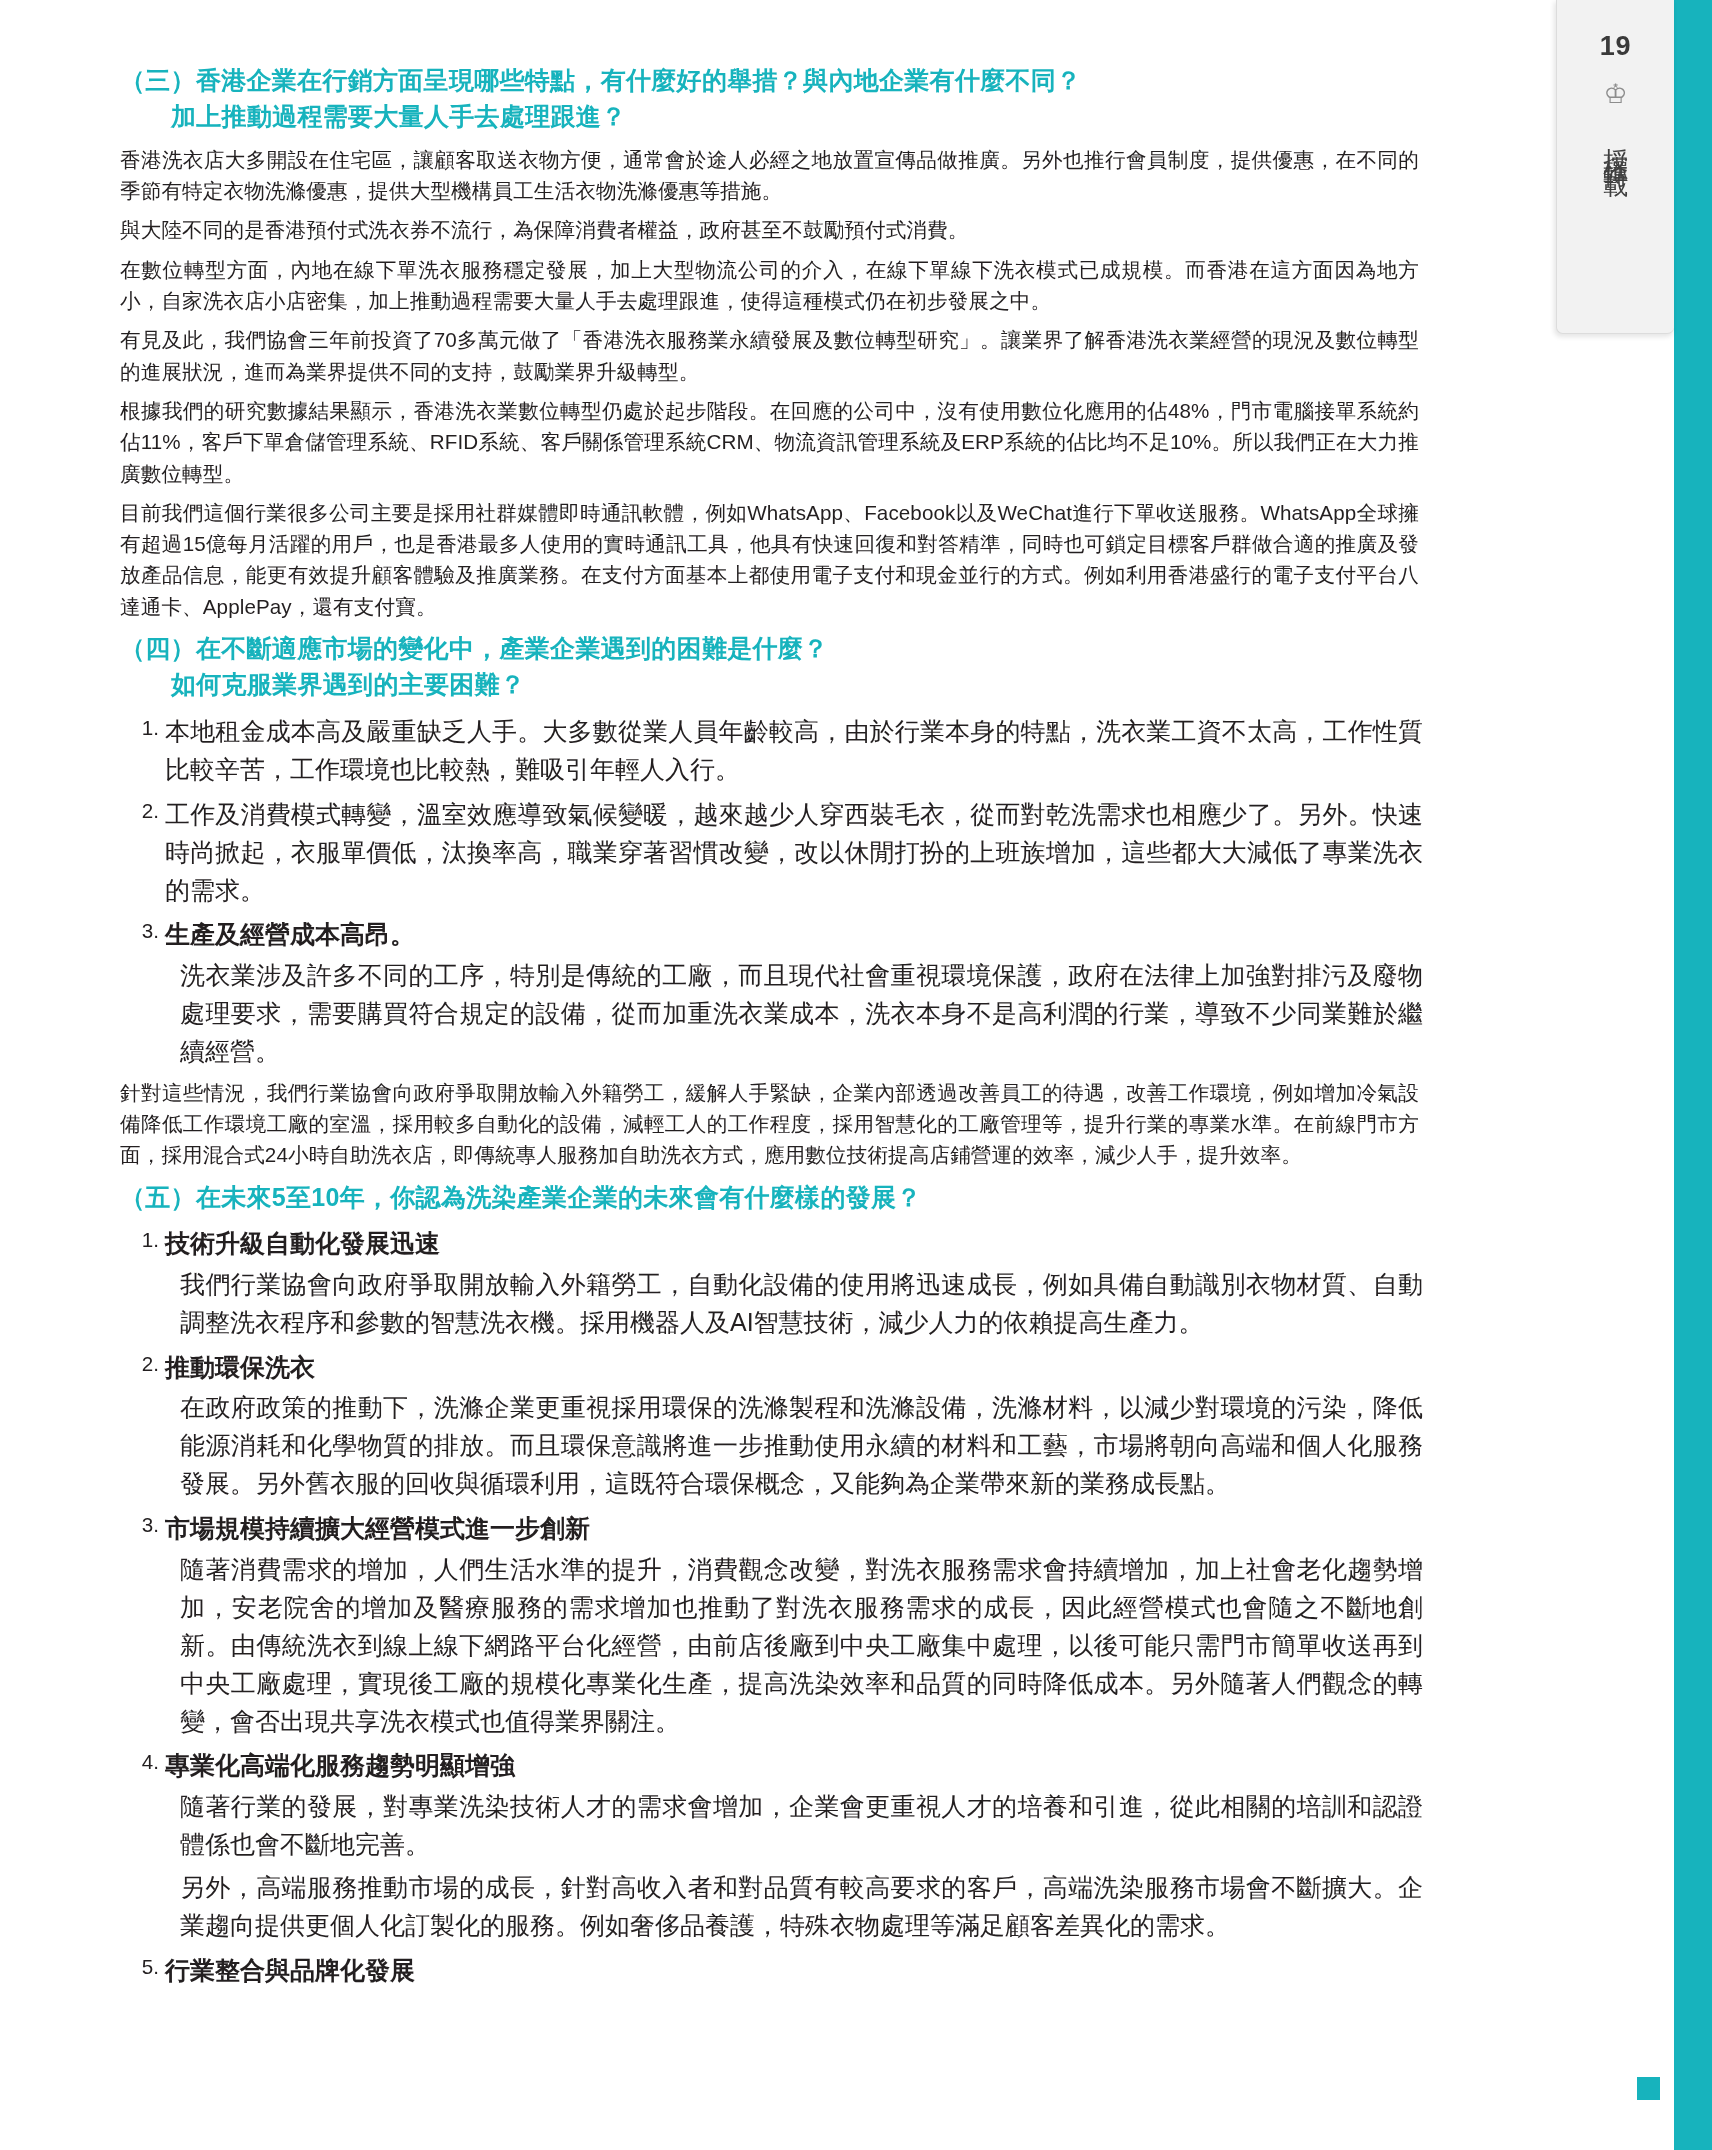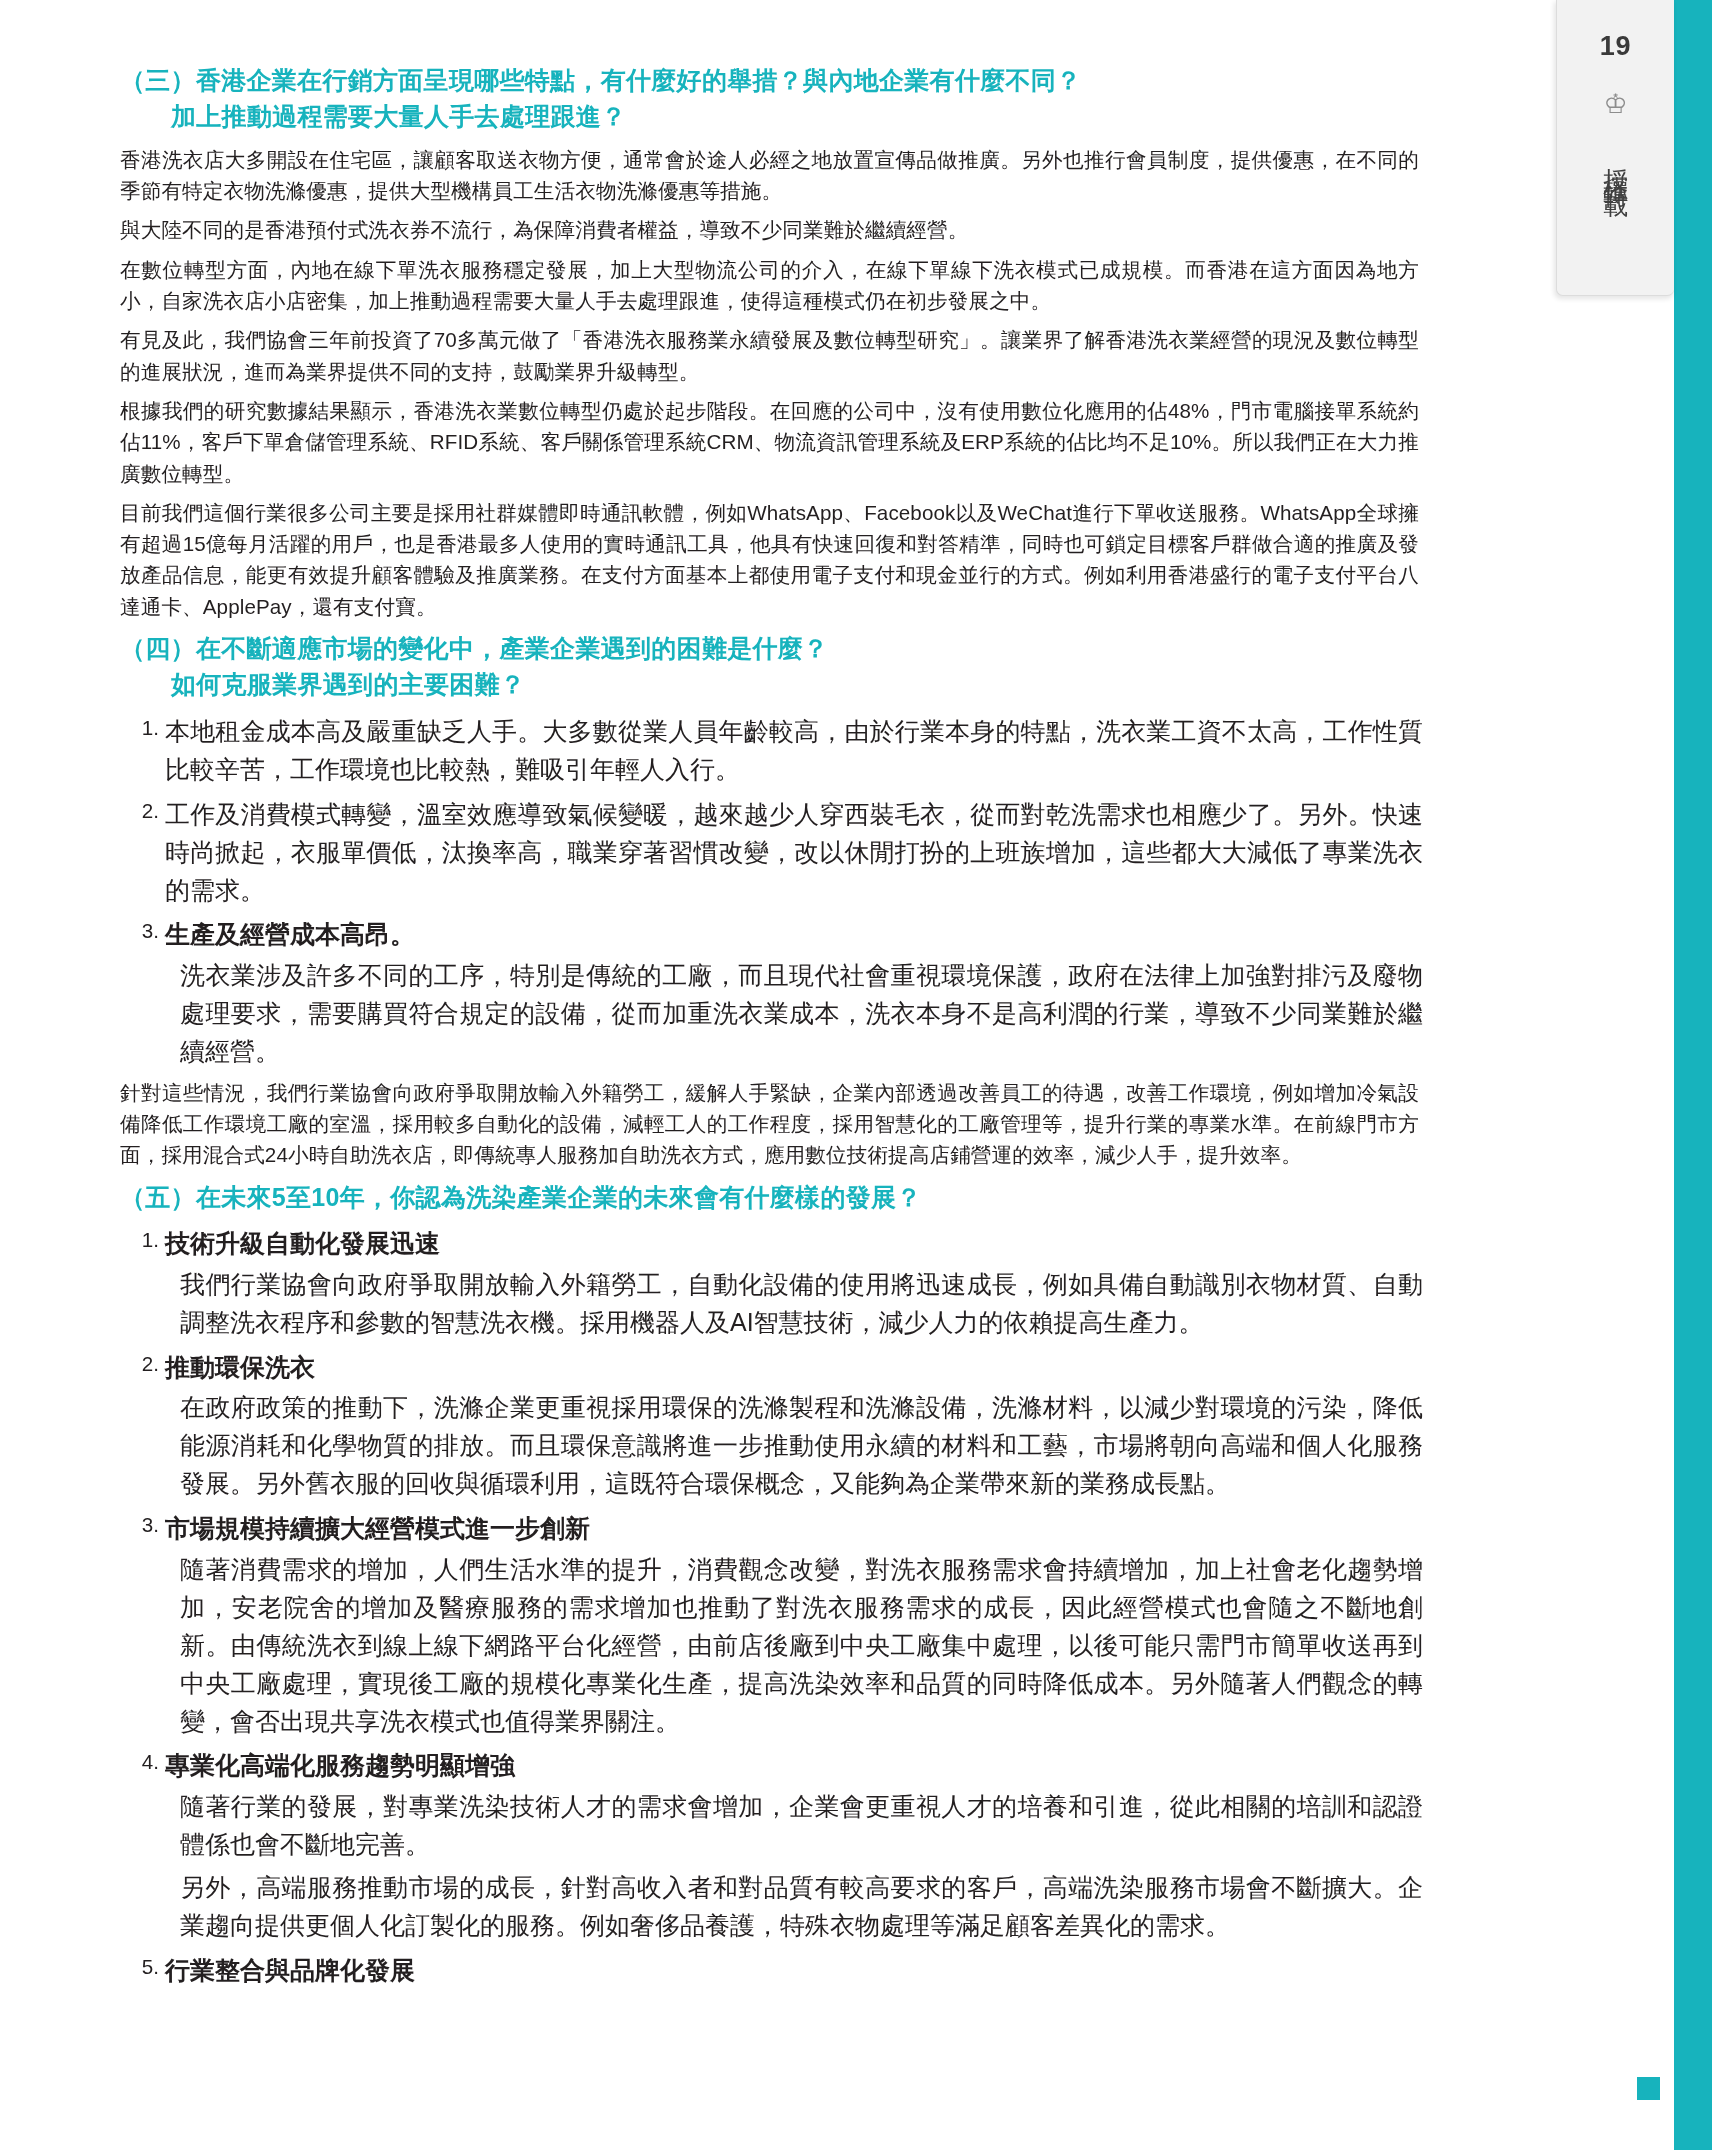--- a/index.html
+++ b/index.html
@@ -26,34 +26,33 @@
     width: 39px;
     height: 2151px;
     background: #17b3bd;
   }
   
   .page-tab {
     position: absolute;
     top: 0;
     right: 39px;
     width: 118px;
-    height: 296px;
+    height: 334px;
     background: #f2f2f2;
     border-left: 1.3px solid #dcdcdc;
     border-bottom: 1.3px solid #dcdcdc;
     border-right: 0;
     border-top: 0;
     border-bottom-left-radius: 6.7px;
     border-bottom-right-radius: 6.7px;
     box-shadow: -1.3px 2.7px 5.4px rgba(0,0,0,0.10);
     display: flex;
     flex-direction: column;
     align-items: center;
     padding-top: 31px;
-    gap: 10px;
   }
   .page-number {
     font-size: 27px;
     font-weight: bold;
     color: #3a3a3a;
     letter-spacing: 0.7px;
   }
   .crown-icon {
     margin-top: 19px;
     color: #8d8d8d;
@@ -159,21 +158,21 @@
   </div>
 
   <div class="content">
 
     <h2 class="section-heading">
       <span>（三）香港企業在行銷方面呈現哪些特點，有什麼好的舉措？與內地企業有什麼不同？</span>
       <span class="line2">加上推動過程需要大量人手去處理跟進？</span>
     </h2>
 
     <p class="body">香港洗衣店大多開設在住宅區，讓顧客取送衣物方便，通常會於途人必經之地放置宣傳品做推廣。另外也推行會員制度，提供優惠，在不同的季節有特定衣物洗滌優惠，提供大型機構員工生活衣物洗滌優惠等措施。</p>
-    <p class="body">與大陸不同的是香港預付式洗衣券不流行，為保障消費者權益，導致不少同業難於繼續經營。</p>
+    <p class="body">與大陸不同的是香港預付式洗衣券不流行，為保障消費者權益，政府甚至不鼓勵預付式消費。</p>
     <p class="body">在數位轉型方面，內地在線下單洗衣服務穩定發展，加上大型物流公司的介入，在線下單線下洗衣模式已成規模。而香港在這方面因為地方小，自家洗衣店小店密集，加上推動過程需要大量人手去處理跟進，使得這種模式仍在初步發展之中。</p>
     <p class="body">有見及此，我們協會三年前投資了70多萬元做了「香港洗衣服務業永續發展及數位轉型研究」。讓業界了解香港洗衣業經營的現況及數位轉型的進展狀況，進而為業界提供不同的支持，鼓勵業界升級轉型。</p>
     <p class="body">根據我們的研究數據結果顯示，香港洗衣業數位轉型仍處於起步階段。在回應的公司中，沒有使用數位化應用的佔48%，門市電腦接單系統約佔11%，客戶下單倉儲管理系統、RFID系統、客戶關係管理系統CRM、物流資訊管理系統及ERP系統的佔比均不足10%。所以我們正在大力推廣數位轉型。</p>
     <p class="body">目前我們這個行業很多公司主要是採用社群媒體即時通訊軟體，例如WhatsApp、Facebook以及WeChat進行下單收送服務。WhatsApp全球擁有超過15億每月活躍的用戶，也是香港最多人使用的實時通訊工具，他具有快速回復和對答精準，同時也可鎖定目標客戶群做合適的推廣及發放產品信息，能更有效提升顧客體驗及推廣業務。在支付方面基本上都使用電子支付和現金並行的方式。例如利用香港盛行的電子支付平台八達通卡、ApplePay，還有支付寶。</p>
 
     <h2 class="section-heading gap-before">
       <span>（四）在不斷適應市場的變化中，產業企業遇到的困難是什麼？</span>
       <span class="line2">如何克服業界遇到的主要困難？</span>
     </h2>
 

